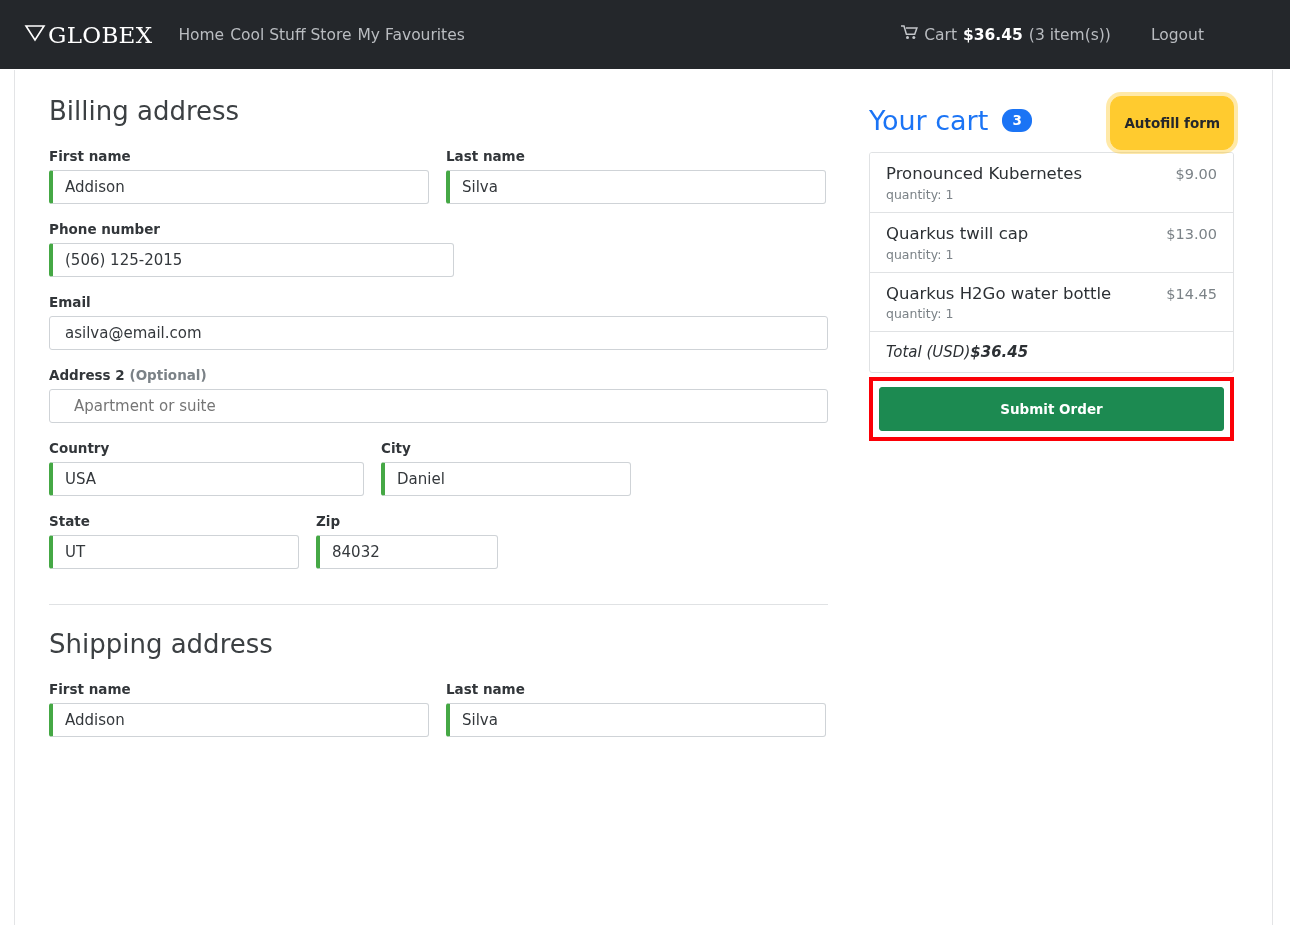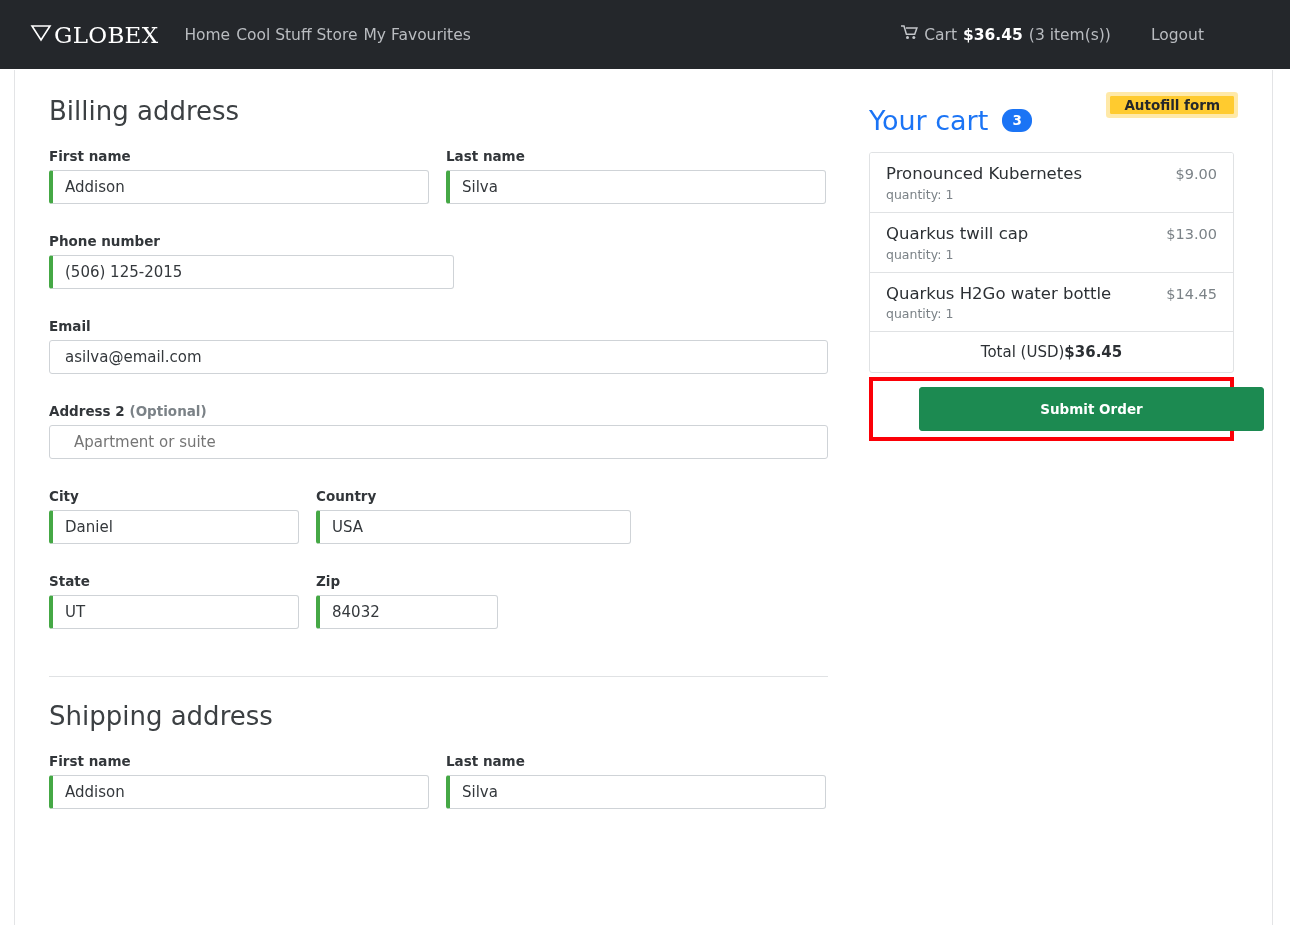--- a/index.html
+++ b/index.html
@@ -13,21 +13,21 @@
 
   
   .navbar {
     position: absolute;
     top: 0; left: 0;
     width: 1290px;
     height: 69px;
     background: #24272b;
     display: flex;
     align-items: center;
-    padding: 0 16px 0 30px;
+    padding: 0 16px 0 24px;
   }
   .brand {
     display: flex;
     align-items: center;
     gap: 2px;
     color: #ffffff;
     font-family: "DejaVu Serif", "Liberation Serif", serif;
     font-size: 23px;
     letter-spacing: 0.3px;
     margin-right: 26px;
@@ -90,21 +90,21 @@
     display: block;
     font-size: 13.5px;
     font-weight: bold;
     color: #32363a;
     margin-bottom: 6px;
   }
   .field-label .optional {
     color: #7b8287;
     font-weight: bold;
   }
-  .field { margin-bottom: 29px; }
+  .field { margin-bottom: 17px; }
   .inp {
     display: block;
     height: 34px;
     line-height: 32px;
     border: 1px solid #cfd3d7;
     border-radius: 3px;
     background: #fff;
     font-size: 15px;
     color: #34383c;
     padding: 0 10px 0 15px;
@@ -156,25 +156,25 @@
     font-size: 13.5px;
     font-weight: bold;
     padding: 0 8px;
   }
   .autofill-btn {
     position: absolute;
     right: 0; top: 0;
     background: #ffcb2f;
     border: 1px solid #ffcb2f;
     box-shadow: 0 0 0 4px rgba(255,203,47,0.42);
-    border-radius: 1px;
+    border-radius: 11px;
     color: #24272b;
     font-size: 13.5px;
     font-weight: bold;
-    padding: 0 13px;
+    padding: 18px 13px;
     cursor: pointer;
     font-family: "DejaVu Sans", "Liberation Sans", sans-serif;
   }
   .cart-list {
     margin-top: 8px;
     border: 1px solid #e0e2e4;
     border-radius: 3px;
     overflow: hidden;
   }
   .cart-item {
@@ -184,24 +184,25 @@
     padding: 11px 16px 10px 16px;
     border-bottom: 1px solid #e0e2e4;
     background: #fff;
   }
   .cart-item:last-child { border-bottom: none; }
   .ci-name { font-size: 16.5px; color: #2c3034; line-height: 1.2; }
   .ci-qty { font-size: 12.5px; color: #7b8287; margin-top: 3px; }
   .ci-price { font-size: 14.5px; color: #7b8287; white-space: nowrap; padding-top: 2px; }
   .cart-total {
     display: flex;
-    justify-content: center;
+    justify-content: flex-start;
     align-items: center;
     padding: 11px 16px;
     border-bottom: none;
+    font-style: italic;
   }
   .ct-label { font-size: 15px; color: #2c3034; }
   .ct-value { font-size: 15px; color: #2c3034; font-weight: bold; }
   .submit-wrap {
     margin-top: 4px;
     border: 4px solid #fb0007;
     background: #ffffff;
     padding: 6px;
   }
   .submit-btn {
@@ -209,21 +210,20 @@
     width: 100%;
     background: #1c8a51;
     border: 1px solid #1c8a51;
     border-radius: 3px;
     color: #ffffff;
     font-size: 13.5px;
     font-weight: bold;
     padding: 13px 0;
     cursor: pointer;
     font-family: "DejaVu Sans", "Liberation Sans", sans-serif;
-    margin-left: 40px;
   }
 </style>
 </head>
 <body>
 
 <div class="navbar">
   <a class="brand" href="#">
     <span class="brand-icon">
       <svg width="22" height="20" viewBox="0 0 22 20" aria-hidden="true">
         <path d="M2 3 L20 3 L11 17 Z" fill="none" stroke="#ffffff" stroke-width="1.6"></path>
@@ -280,27 +280,27 @@
         <input class="inp w-full" type="text" value="asilva@email.com" style="">
       </div>
 
 
       <div class="field">
         <label class="field-label"><span>Address 2</span> <span class="optional">(Optional)</span></label>
         <input class="inp placeholder w-full" type="text" placeholder="Apartment or suite" style="">
       </div>
 
       <div class="grid2">
+        <div class="field w-country">
+          <label class="field-label">Country</label>
+          <input class="inp valid" type="text" value="USA" style="">
+        </div>
         <div class="field w-city">
           <label class="field-label">City</label>
           <input class="inp valid" type="text" value="Daniel" style="">
-        </div>
-        <div class="field w-country">
-          <label class="field-label">Country</label>
-          <input class="inp valid" type="text" value="USA" style="">
         </div>
       </div>
 
       <div class="grid2">
         <div class="field w-state">
           <label class="field-label">State</label>
           <input class="inp valid" type="text" value="UT" style="">
         </div>
         <div class="field w-zip">
           <label class="field-label">Zip</label>

